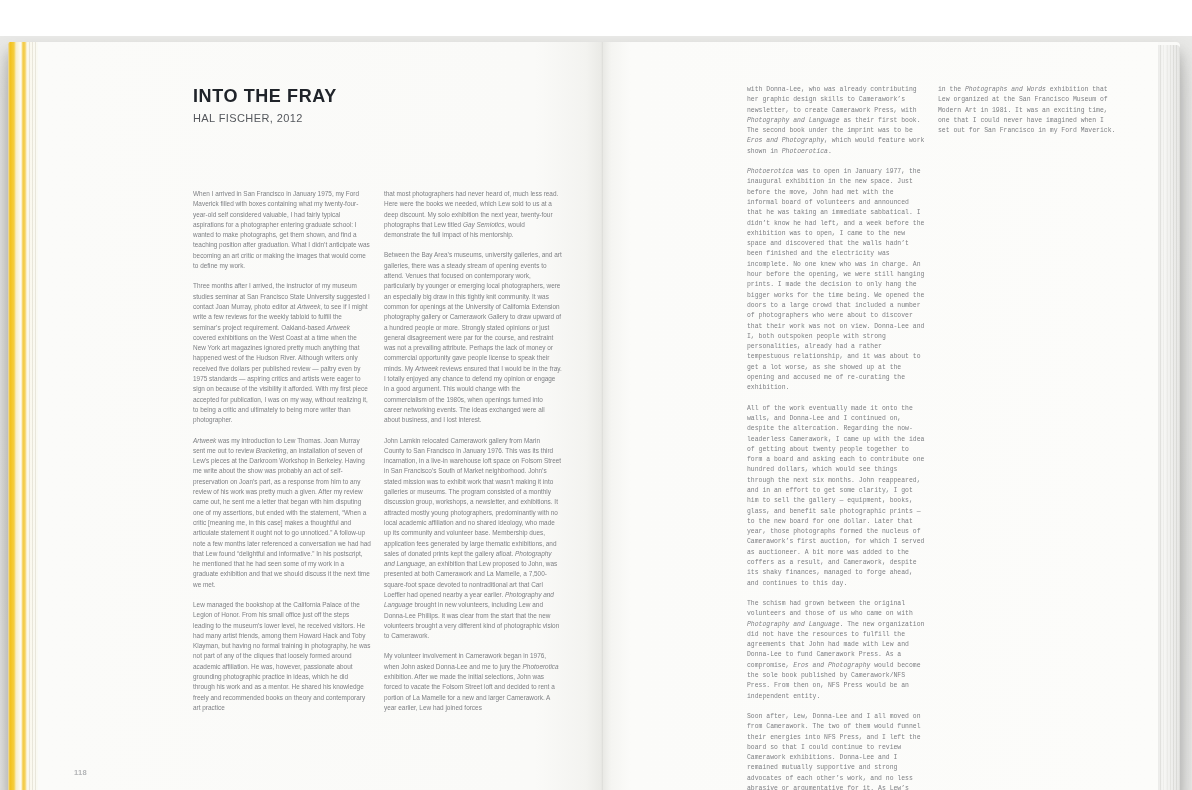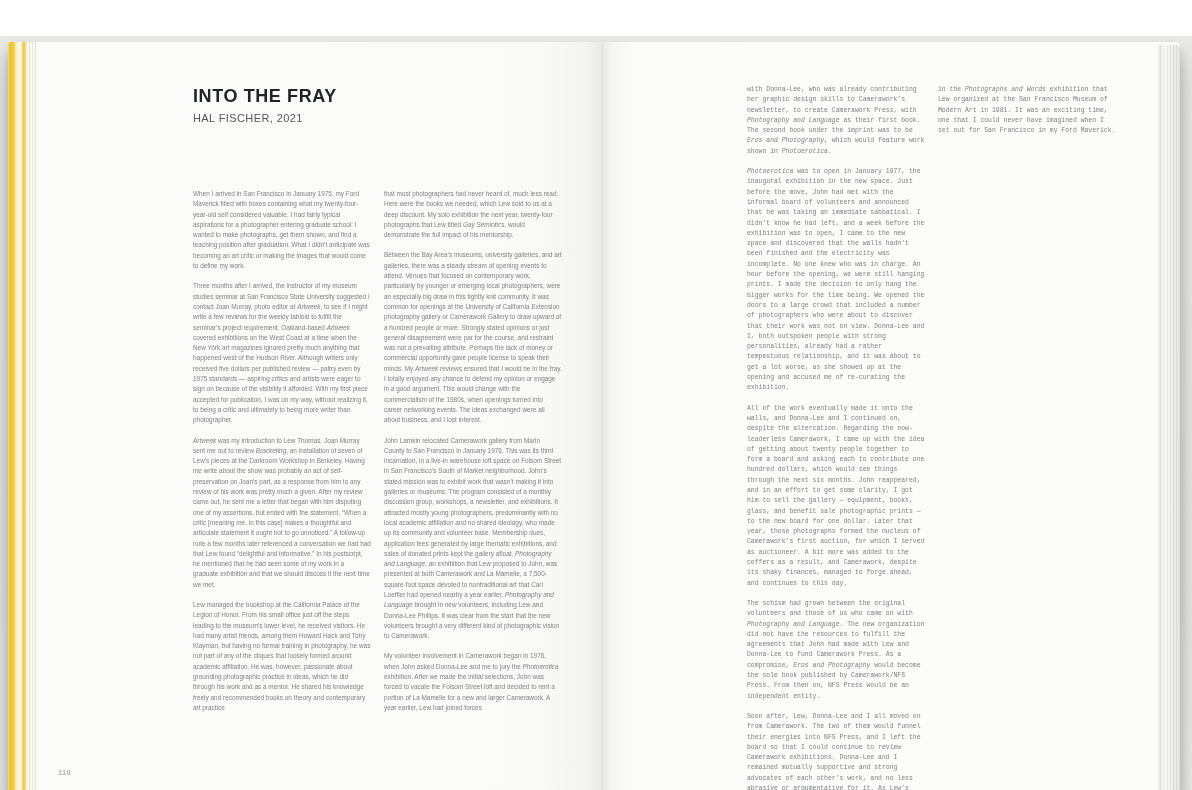--- a/index.html
+++ b/index.html
@@ -98,21 +98,21 @@
     color: #7d7f83;
   }
   .col p { margin: 0 0 10px 0; }
   .col i { font-style: italic; }
   .col-l1 { left: 155px; top: 147px; }
   .col-l2 { left: 346px; top: 147px; }
   .col-r1 { left: 144px; top: 42px; }
   .col-r2 { left: 335px; top: 42px; }
   .page-number {
     position: absolute;
-    left: 20px;
+    left: 36px;
     top: 726px;
     font-size: 7.5px;
     letter-spacing: 0.3px;
     color: #b2b4b6;
     font-weight: bold;
   }
   .gutter {
     position: absolute;
     left: 593px; top: 0; bottom: 0;
     width: 4px;
@@ -121,21 +121,21 @@
 </style>
 </head>
 <body>
 
 <div class="scene">
   <div class="book">
     <div class="fore-edge-left"></div>
 
     <div class="page page-left">
       <h1 class="essay-title">INTO THE FRAY</h1>
-      <h2 class="essay-byline">HAL FISCHER, 2021</h2>
+      <h2 class="essay-byline">HAL FISCHER, 2012</h2>
       <div class="col col-l1">
           <p><span>When I arrived in San Francisco in January 1975, my Ford Maverick filled with boxes containing what my twenty-four-year-old self considered valuable, I had fairly typical aspirations for a photographer entering graduate school: I wanted to make photographs, get them shown, and find a teaching position after graduation. What I didn’t anticipate was becoming an art critic or making the images that would come to define my work.</span></p>
           <p><span>Three months after I arrived, the instructor of my museum studies seminar at San Francisco State University suggested I contact Joan Murray, photo editor at </span><i>Artweek</i><span>, to see if I might write a few reviews for the weekly tabloid to fulfill the seminar’s project requirement. Oakland-based </span><i>Artweek</i><span> covered exhibitions on the West Coast at a time when the New York art magazines ignored pretty much anything that happened west of the Hudson River. Although writers only received five dollars per published review — paltry even by 1975 standards — aspiring critics and artists were eager to sign on because of the visibility it afforded. With my first piece accepted for publication, I was on my way, without realizing it, to being a critic and ultimately to being more writer than photographer.</span></p>
           <p><i>Artweek</i><span> was my introduction to Lew Thomas. Joan Murray sent me out to review </span><i>Bracketing</i><span>, an installation of seven of Lew’s pieces at the Darkroom Workshop in Berkeley. Having me write about the show was probably an act of self-preservation on Joan’s part, as a response from him to any review of his work was pretty much a given. After my review came out, he sent me a letter that began with him disputing one of my assertions, but ended with the statement, “When a critic [meaning me, in this case] makes a thoughtful and articulate statement it ought not to go unnoticed.” A follow-up note a few months later referenced a conversation we had had that Lew found “delightful and informative.” In his postscript, he mentioned that he had seen some of my work in a graduate exhibition and that we should discuss it the next time we met.</span></p>
           <p><span>Lew managed the bookshop at the California Palace of the Legion of Honor. From his small office just off the steps leading to the museum’s lower level, he received visitors. He had many artist friends, among them Howard Hack and Toby Klayman, but having no formal training in photography, he was not part of any of the cliques that loosely formed around academic affiliation. He was, however, passionate about grounding photographic practice in ideas, which he did through his work and as a mentor. He shared his knowledge freely and recommended books on theory and contemporary art practice</span></p>
         </div>
       <div class="col col-l2">
           <p><span>that most photographers had never heard of, much less read. Here were the books we needed, which Lew sold to us at a deep discount. My solo exhibition the next year, twenty-four photographs that Lew titled </span><i>Gay Semiotics</i><span>, would demonstrate the full impact of his mentorship.</span></p>
           <p><span>Between the Bay Area’s museums, university galleries, and art galleries, there was a steady stream of opening events to attend. Venues that focused on contemporary work, particularly by younger or emerging local photographers, were an especially big draw in this tightly knit community. It was common for openings at the University of California Extension photography gallery or Camerawork Gallery to draw upward of a hundred people or more. Strongly stated opinions or just general disagreement were par for the course, and restraint was not a prevailing attribute. Perhaps the lack of money or commercial opportunity gave people license to speak their minds. My </span><i>Artweek</i><span> reviews ensured that I would be in the fray. I totally enjoyed any chance to defend my opinion or engage in a good argument. This would change with the commercialism of the 1980s, when openings turned into career networking events. The ideas exchanged were all about business, and I lost interest.</span></p>
           <p><span>John Lamkin relocated Camerawork gallery from Marin County to San Francisco in January 1976. This was its third incarnation, in a live-in warehouse loft space on Folsom Street in San Francisco’s South of Market neighborhood. John’s stated mission was to exhibit work that wasn’t making it into galleries or museums. The program consisted of a monthly discussion group, workshops, a newsletter, and exhibitions. It attracted mostly young photographers, predominantly with no local academic affiliation and no shared ideology, who made up its community and volunteer base. Membership dues, application fees generated by large thematic exhibitions, and sales of donated prints kept the gallery afloat. </span><i>Photography and Language</i><span>, an exhibition that Lew proposed to John, was presented at both Camerawork and La Mamelle, a 7,500-square-foot space devoted to nontraditional art that Carl Loeffler had opened nearby a year earlier. </span><i>Photography and Language</i><span> brought in new volunteers, including Lew and Donna-Lee Phillips. It was clear from the start that the new volunteers brought a very different kind of photographic vision to Camerawork.</span></p>

